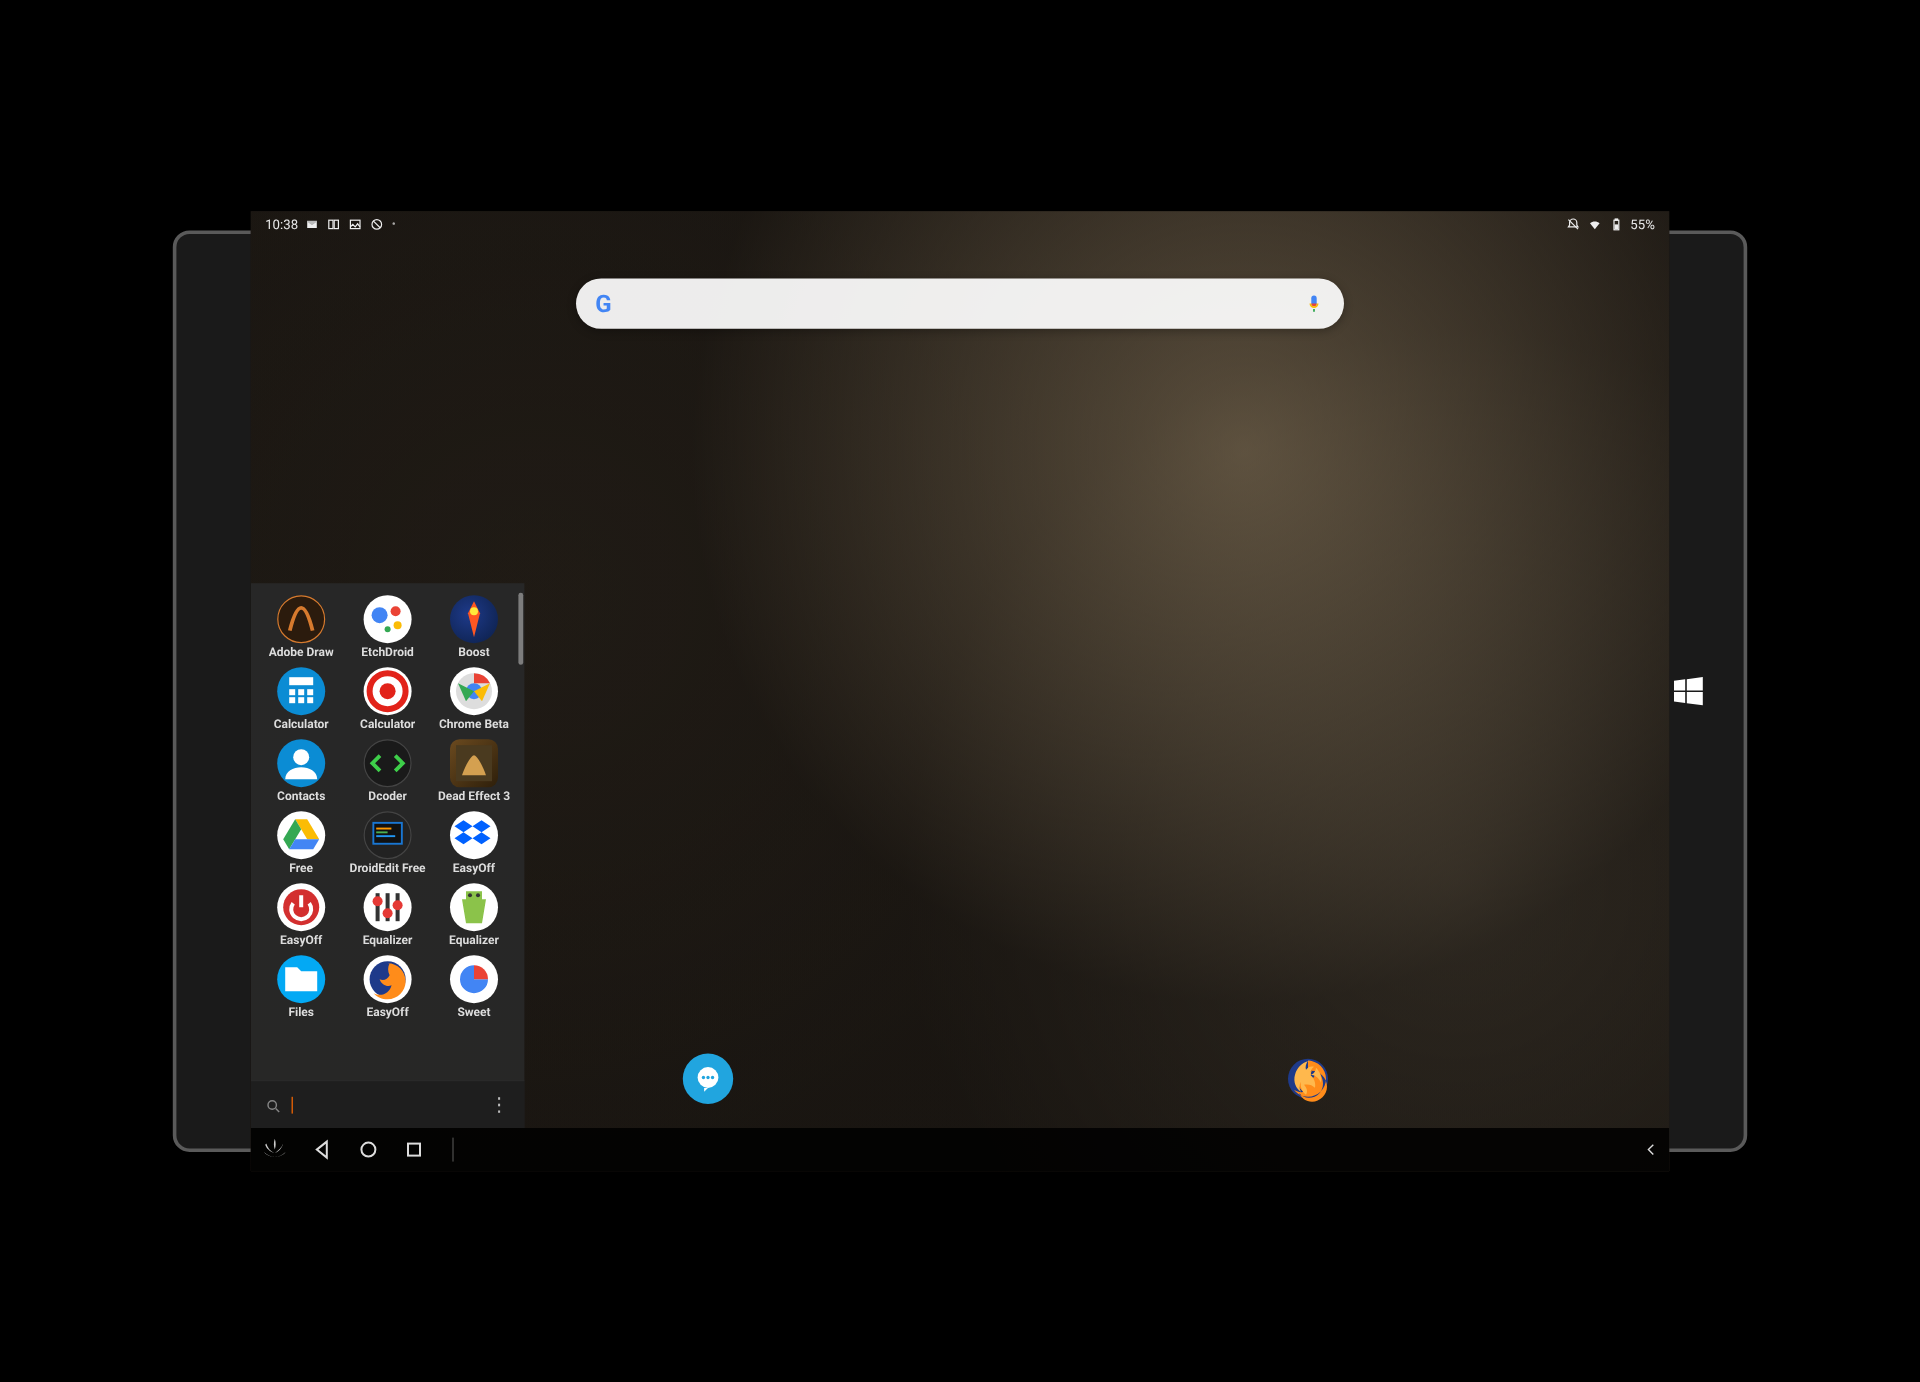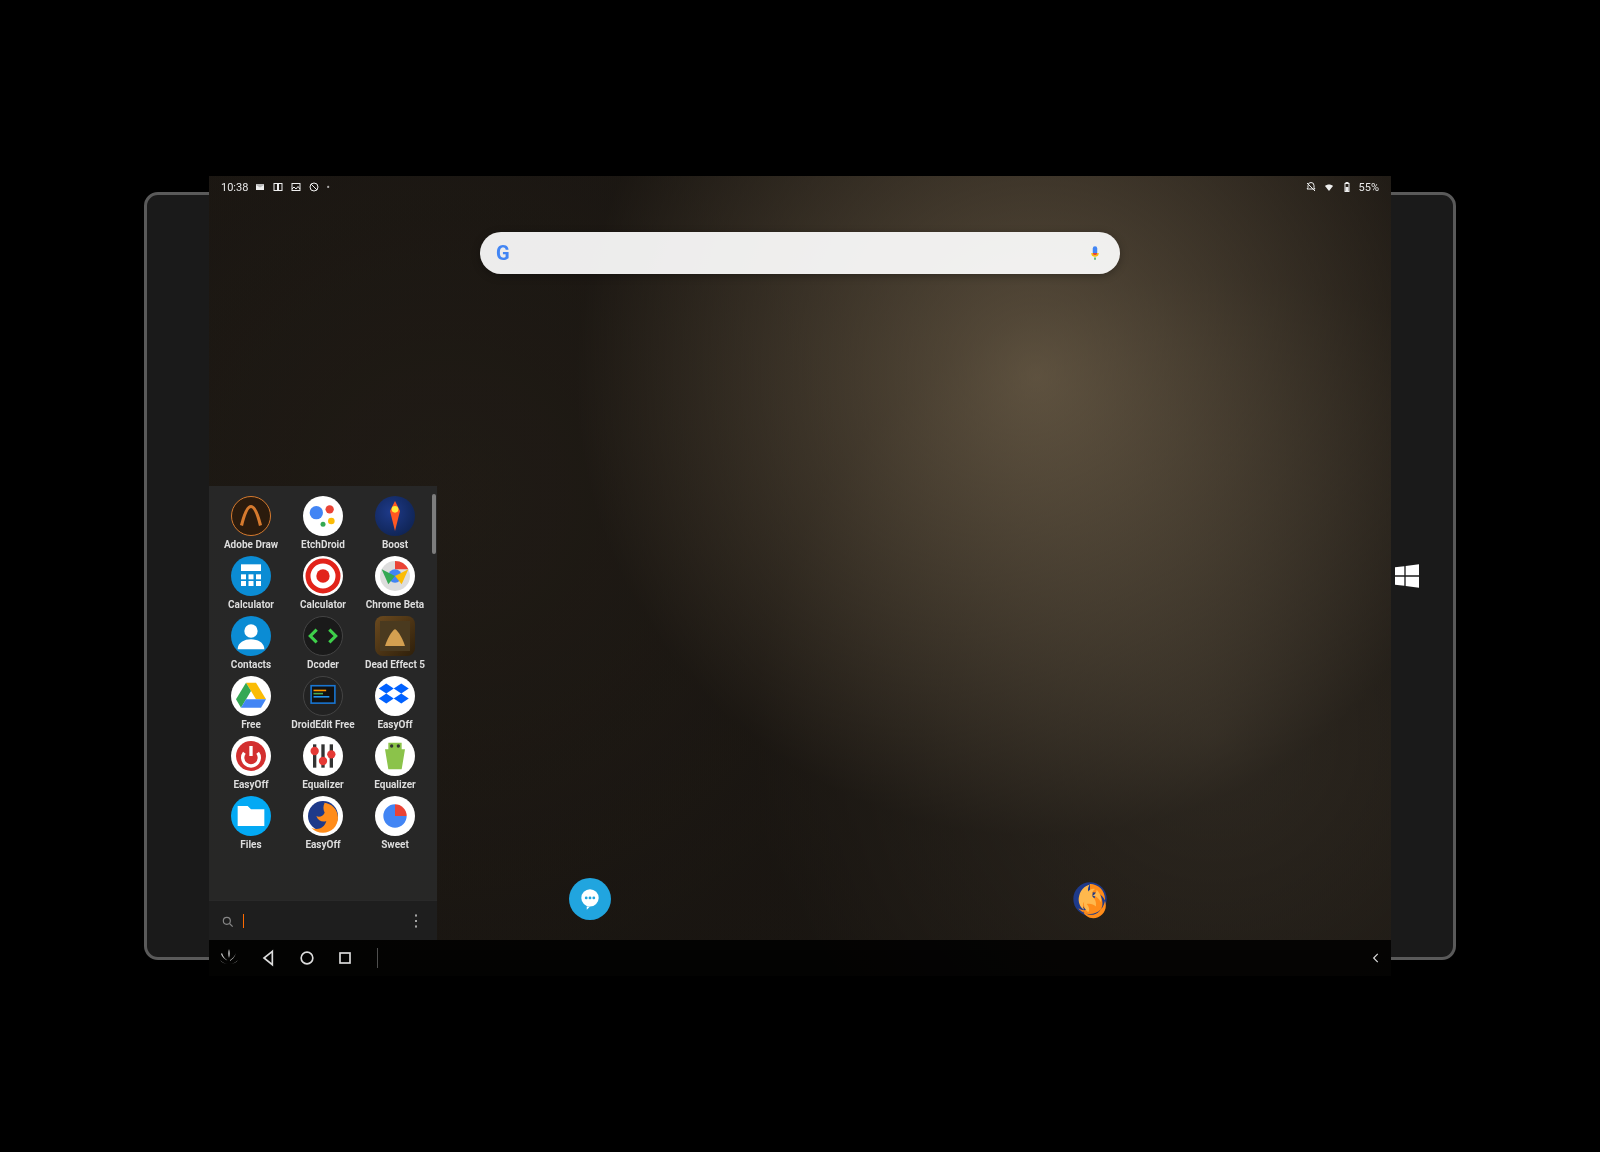--- a/index.html
+++ b/index.html
@@ -389,21 +389,21 @@
               </div>
               <div class="app-label">Dcoder</div>
             </div>
             <div class="app-item">
               <div class="app-icon ic-deadfx">
                 <svg viewBox="0 0 24 24">
                   <rect x="3" y="3" width="18" height="18" fill="#4a3a1f"></rect>
                   <path d="M6 18c2-6 5-10 6-10s4 4 6 10" fill="#d4a050"></path>
                 </svg>
               </div>
-              <div class="app-label">Dead Effect 5</div>
+              <div class="app-label">Dead Effect 3</div>
             </div>
             <div class="app-item">
               <div class="app-icon ic-drive">
                 <svg viewBox="0 0 24 24">
                   <path d="M9 4h6l6 10h-6z" fill="#FBBC05"></path>
                   <path d="M3 14l6-10 3 5-6 10z" fill="#34A853"></path>
                   <path d="M9 19h12l-3 5H6z" fill="#4285F4" transform="translate(0,-5)"></path>
                 </svg>
               </div>
               <div class="app-label">Free</div>

